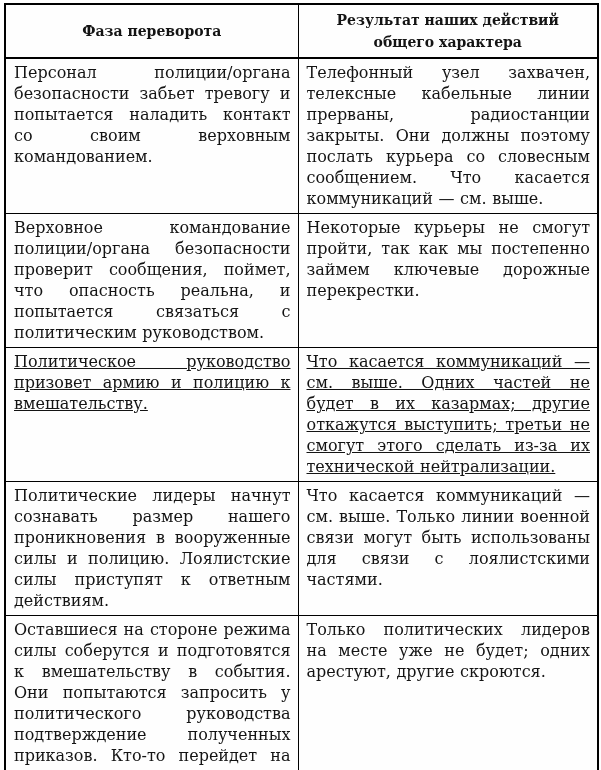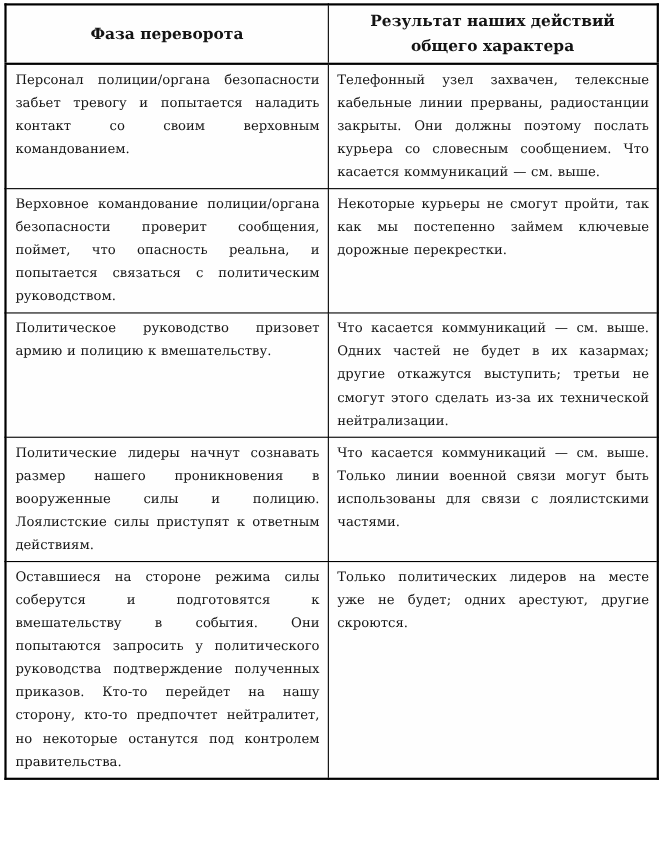--- a/index.html
+++ b/index.html
@@ -39,31 +39,31 @@
     font-size: 14px;
     font-weight: bold;
     text-align: center;
     vertical-align: middle;
     line-height: 22px;
     padding: 4px 20px;
     height: 42px;
     box-sizing: border-box;
   }
   td {
-    font-size: 12px;
+    font-size: 16px;
     line-height: 21px;
     text-align: justify;
     vertical-align: top;
     padding: 3px 7px 4px 8px;
     box-sizing: border-box;
     word-spacing: 0.5px;
   }
   tr.r1 { height: 105px; }
   tr.r2 { height: 90px; padding-left: 48px;  }
-  tr.r3 { height: 102px; }
+  tr.r3 { height: 102px; text-decoration: underline; }
   tr.r4 { height: 91px;  }
   tr.r5 { height: 174px; }
 </style>
 </head>
 <body>
 
 <div class="page">
   <table class="coup-table">
     <colgroup>
       <col class="col-phase">

